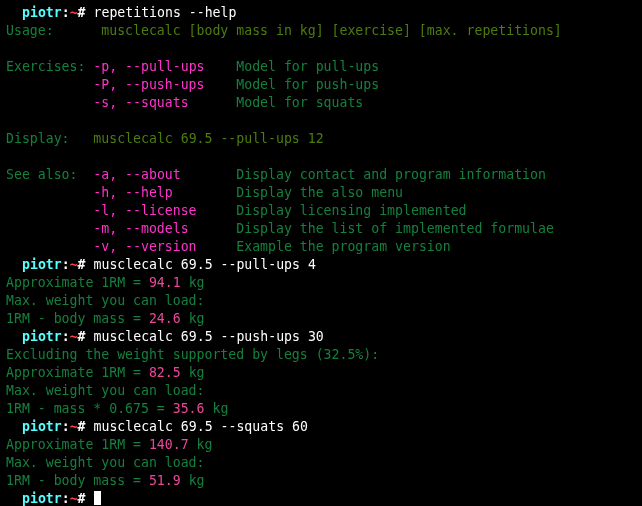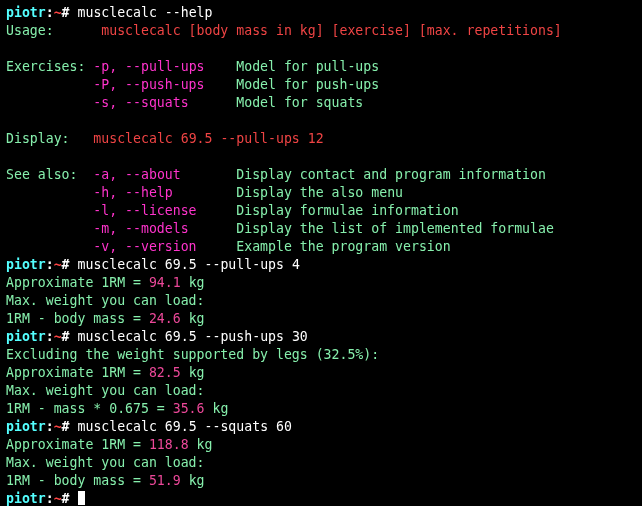--- a/index.html
+++ b/index.html
@@ -13,59 +13,59 @@
   pre {
     margin: 0;
     padding: 4px 6px;
     font-family: "DejaVu Sans Mono", "Menlo", "Consolas", monospace;
     font-size: 13.2px;
     line-height: 18px;
     white-space: pre;
     color: #888;
   }
   .c-user   { color: #54ffff; font-weight: bold; }
-  .c-kwd    { color: #ef4444; margin-top: 38px; }
+  .c-kwd    { color: #4d7c0f; margin-top: 38px; }
   .c-flag   { color: #ff33cc; text-align: center; }
   .c-num    { color: #ec4899; }
   .c-red    { color: #ff4444; font-weight: bold; }
   .c-prompt { color: #ffffff; font-weight: bold; }
-  .c-dim    { color: #86efac; text-align: right; }
-  .c-bold   { font-weight: bold; }
+  .c-dim    { color: #15803d; text-align: right; }
+  .c-bold   { font-weight: bold; margin-left: 16px; }
   .c-white  { color: #ffffff; }
   .cursor {
     display: inline-block;
     width: 7px;
     height: 14px;
     background: #ffffff;
     vertical-align: -2px;
   }
 </style>
 </head>
 <body>
 
-<pre><span><span class="c-user c-bold">piotr</span><span class="c-prompt">:</span><span class="c-red">~</span><span class="c-prompt"># </span><span class="c-white">musclecalc --help</span></span>
+<pre><span><span class="c-user c-bold">piotr</span><span class="c-prompt">:</span><span class="c-red">~</span><span class="c-prompt"># </span><span class="c-white">repetitions --help</span></span>
 <span><span class="c-dim">Usage:</span><span>      </span><span class="c-kwd">musclecalc [body mass in kg] [exercise] [max. repetitions]</span></span>
 
 <span><span class="c-dim">Exercises:</span><span> </span><span class="c-flag">-p, --pull-ups</span><span>    </span><span class="c-dim">Model for pull-ups</span></span>
 <span><span>           </span><span class="c-flag">-P, --push-ups</span><span>    </span><span class="c-dim">Model for push-ups</span></span>
 <span><span>           </span><span class="c-flag">-s, --squats</span><span>      </span><span class="c-dim">Model for squats</span></span>
 
 <span><span class="c-dim">Display:</span><span>   </span><span class="c-kwd">musclecalc 69.5 --pull-ups 12</span></span>
 
 <span><span class="c-dim">See also:</span><span>  </span><span class="c-flag">-a, --about</span><span>       </span><span class="c-dim">Display contact and program information</span></span>
 <span><span>           </span><span class="c-flag">-h, --help</span><span>        </span><span class="c-dim">Display the also menu</span></span>
-<span><span>           </span><span class="c-flag">-l, --license</span><span>     </span><span class="c-dim">Display formulae information</span></span>
+<span><span>           </span><span class="c-flag">-l, --license</span><span>     </span><span class="c-dim">Display licensing implemented</span></span>
 <span><span>           </span><span class="c-flag">-m, --models</span><span>      </span><span class="c-dim">Display the list of implemented formulae</span></span>
 <span><span>           </span><span class="c-flag">-v, --version</span><span>     </span><span class="c-dim">Example the program version</span></span>
 <span><span class="c-user c-bold">piotr</span><span class="c-prompt">:</span><span class="c-red">~</span><span class="c-prompt"># </span><span class="c-white"><span>musclecalc </span><span>69.5</span><span> --pull-ups </span><span>4</span></span></span>
 <span><span class="c-dim">Approximate 1RM = </span><span class="c-num">94.1</span><span class="c-dim"> kg</span></span>
 <span class="c-dim">Max. weight you can load:</span>
 <span><span class="c-dim">1RM - body mass = </span><span class="c-num">24.6</span><span class="c-dim"> kg</span></span>
 <span><span class="c-user c-bold">piotr</span><span class="c-prompt">:</span><span class="c-red">~</span><span class="c-prompt"># </span><span class="c-white"><span>musclecalc </span><span>69.5</span><span> --push-ups </span><span>30</span></span></span>
 <span class="c-dim">Excluding the weight supported by legs (32.5%):</span>
 <span><span class="c-dim">Approximate 1RM = </span><span class="c-num">82.5</span><span class="c-dim"> kg</span></span>
 <span class="c-dim">Max. weight you can load:</span>
 <span><span class="c-dim">1RM - mass * 0.675 = </span><span class="c-num">35.6</span><span class="c-dim"> kg</span></span>
 <span><span class="c-user c-bold">piotr</span><span class="c-prompt">:</span><span class="c-red">~</span><span class="c-prompt"># </span><span class="c-white"><span>musclecalc </span><span>69.5</span><span> --squats </span><span>60</span></span></span>
-<span><span class="c-dim">Approximate 1RM = </span><span class="c-num">118.8</span><span class="c-dim"> kg</span></span>
+<span><span class="c-dim">Approximate 1RM = </span><span class="c-num">140.7</span><span class="c-dim"> kg</span></span>
 <span class="c-dim">Max. weight you can load:</span>
 <span><span class="c-dim">1RM - body mass = </span><span class="c-num">51.9</span><span class="c-dim"> kg</span></span>
 <span><span class="c-user c-bold">piotr</span><span class="c-prompt">:</span><span class="c-red">~</span><span class="c-prompt"># </span><span class="cursor"></span></span></pre>
 
 </body></html>

